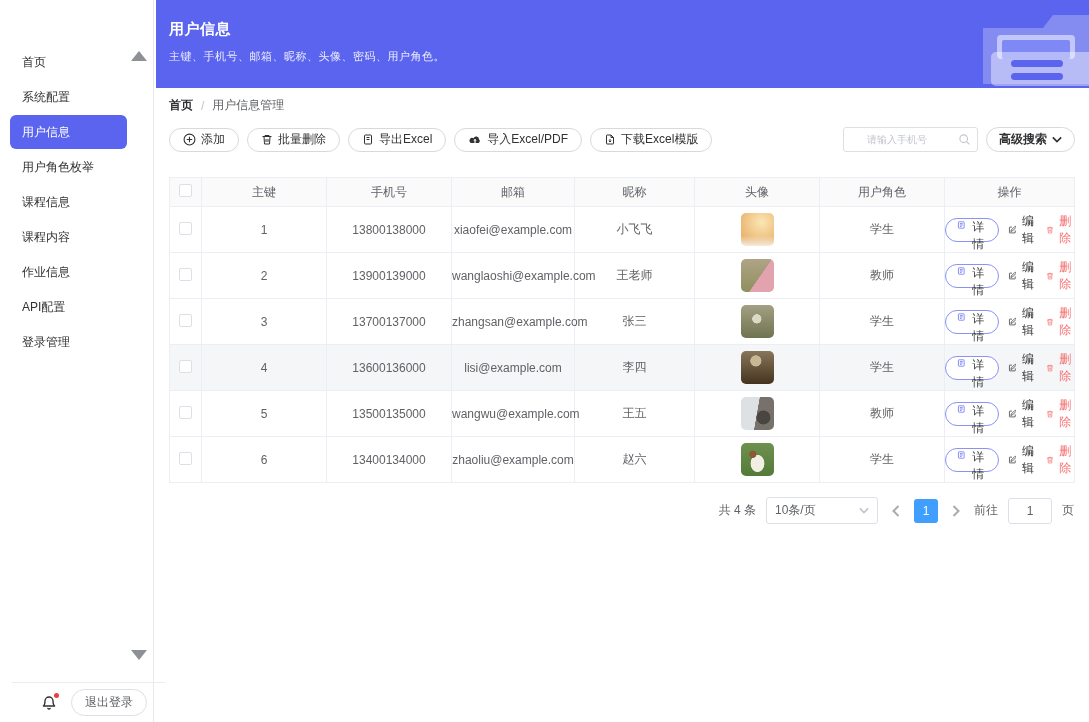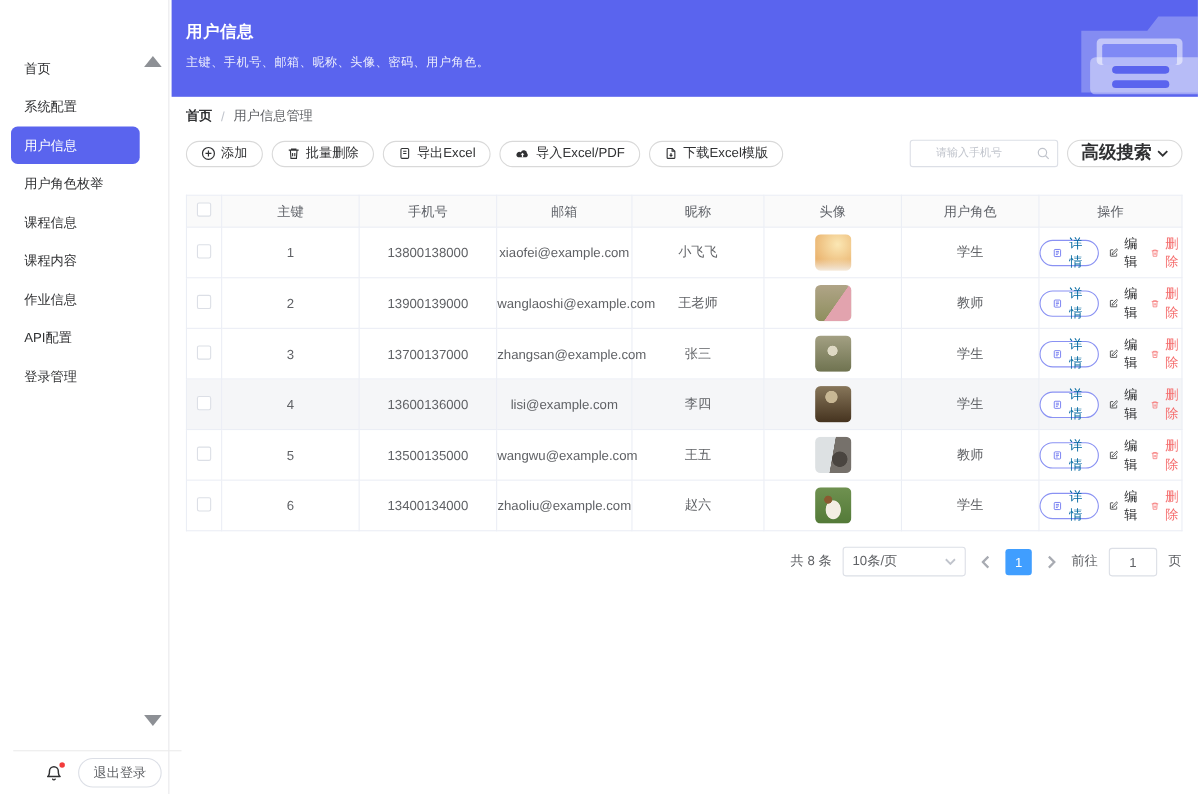--- a/index.html
+++ b/index.html
@@ -48,21 +48,21 @@
     background:#fff; border-radius:999px; padding:0 13px; height:24px; font-size:12px;
     color:#303133; cursor:pointer; white-space:nowrap; }
   .pill-btn svg { flex-shrink:0; }
   .tb-right { margin-left:auto; display:flex; align-items:center; gap:8px; }
   .search-box { position:relative; width:135px; height:25px; }
   .search-box input { width:100%; height:100%; border:1px solid #dcdfe6; border-radius:3px;
     font-size:10px; padding:0 24px 0 23px; color:#303133; outline:none; }
   .search-box input::placeholder { color:#c0c4cc; }
   .search-icon { position:absolute; right:7px; top:6px; }
   .adv-btn { display:inline-flex; align-items:center; gap:5px; border:1px solid #d9d9d9;
-    background:#fff; border-radius:999px; padding:0 12px; height:25px; font-size:16px;
+    background:#fff; border-radius:999px; padding:0 12px; height:25px; font-size:12px;
     color:#303133; font-weight:bold; cursor:pointer; }
 
   
   table { margin-top:25px; border-collapse:collapse; table-layout:fixed; width:905px;
     font-size:12px; }
   th, td { border:1px solid #ebeef5; text-align:center; vertical-align:middle; }
   thead th { height:29px; background:#fafafa; color:#5f6268; font-weight:normal; }
   tbody td { height:46px; color:#606266; background:#fff; }
   tr.hover td { background:#f5f6f8; }
   .cb { width:13px; height:13px; border:1px solid #dcdfe6; border-radius:2px;
@@ -81,22 +81,22 @@
     radial-gradient(circle at 45% 30%, #c8b794 0 18%, rgba(0,0,0,0) 20%),
     linear-gradient(to bottom, #87765a, #45331f); }
   .av-window-silhouette { background:
     radial-gradient(circle at 68% 62%, #4a4540 0 22%, rgba(0,0,0,0) 24%),
     linear-gradient(100deg, #dde1e3 0 48%, #76716b 49%); }
   .av-puppy-grass { background:
     radial-gradient(circle at 36% 34%, #8a5a30 0 11%, rgba(0,0,0,0) 13%),
     radial-gradient(ellipse at 50% 62%, #f3eee3 0 28%, rgba(0,0,0,0) 31%),
     linear-gradient(to bottom, #6f9150, #537a38); }
   .actions { display:flex; align-items:center; justify-content:center; gap:9px; }
-  .detail-btn { display:inline-flex; align-items:center; gap:4px; border:1px solid #8a92f3;
-    color:#0369a1; background:#fff; border-radius:999px; padding:0 11px; height:24px;
+  .detail-btn { display:inline-flex; gap:4px; border:1px solid #8a92f3;
+    color:#404040; background:#fff; border-radius:999px; padding:0 11px; height:24px;
     font-size:12px; cursor:pointer; }
   .link-btn { display:inline-flex; align-items:center; gap:3px; font-size:12px;
     color:#303133; cursor:pointer; background:none; border:none; }
   .link-btn.danger { color:#f56c6c; }
 
   
   .pagination { margin-top:14px; display:flex; align-items:center; justify-content:flex-end;
     gap:10px; font-size:12px; color:#606266; width:905px; }
   .page-size-select { display:flex; align-items:center; justify-content:space-between;
     width:112px; height:27px; border:1px solid #dcdfe6; border-radius:3px; padding:0 8px;
@@ -454,21 +454,21 @@
                     </svg>
                 <span>删除</span>
               </button>
             </div>
           </td>
         </tr>
           </tbody>
       </table>
 
       <div class="pagination">
-        <span>共 8 条</span>
+        <span>共 4 条</span>
         <div class="page-size-select">
           <span>10条/页</span>
           <svg width="10" height="7" viewBox="0 0 12 8" fill="none" stroke="#c0c4cc" stroke-width="2">
               <path d="M1 1.5l5 5 5-5"></path>
             </svg>
         </div>
         <button class="pg-arrow">
           <svg width="8" height="12" viewBox="0 0 8 12" fill="none" stroke="#a8abb2" stroke-width="2">
               <path d="M6.5 1L1.5 6l5 5"></path>
             </svg>

